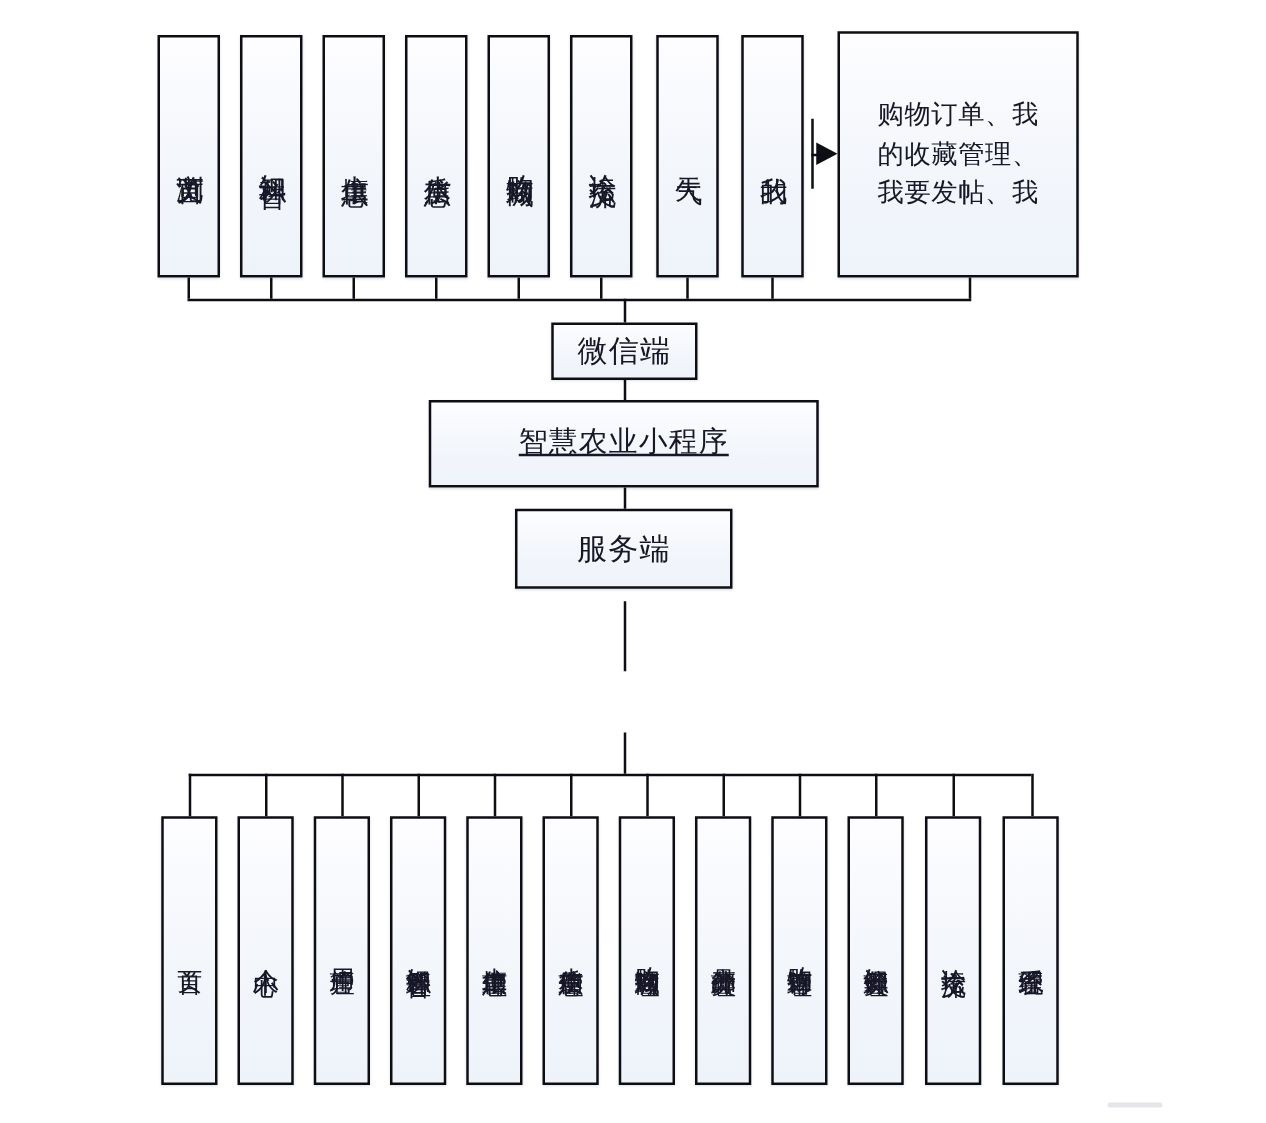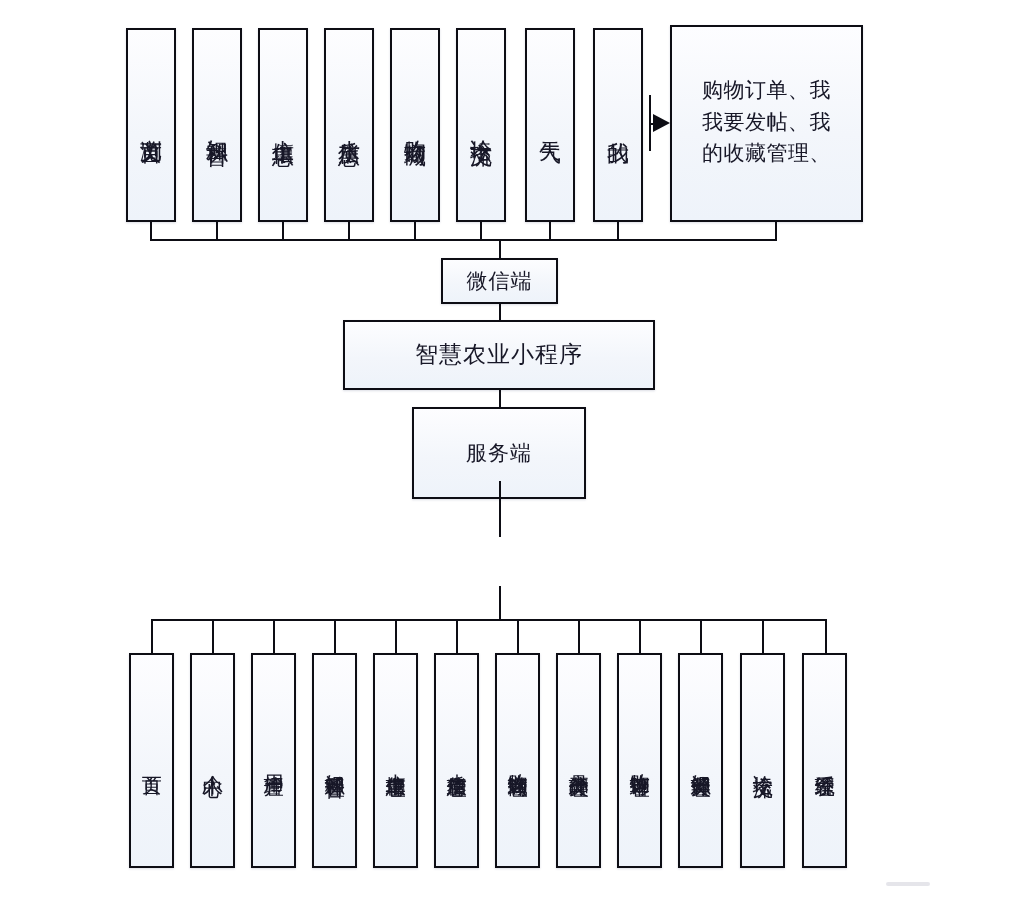--- a/index.html
+++ b/index.html
@@ -39,28 +39,28 @@
     font-size: 22px;
     letter-spacing: 1.5px;
     padding: 6px 0;
   }
   .node.vert.small {
     font-size: 20px;
     letter-spacing: 1px;
   }
   .node.horiz {
     font-family: "DejaVu Sans", "Liberation Sans", sans-serif;
-    font-size: 21px;
+    font-size: 24px;
     letter-spacing: 1px;
   }
   .node.horiz.big {
     font-size: 23px;
   }
   .node.multiline {
-    font-family: Liberation Mono, monospace;
+    font-family: Liberation Sans, sans-serif;
     font-size: 21px;
     line-height: 1.5;
     letter-spacing: 0.5px;
     padding: 6px 14px;
   }
   
   .hline {
     position: absolute;
     height: 0;
     border-top: 2.2px solid #0d0d14;
@@ -103,22 +103,22 @@
   <div class="node vert" style="left:525px; top:28px; width:50px; height:194px;">天气</div>
   <div class="node vert" style="left:593px; top:28px; width:50px; height:194px;">我的</div>
 
   <div class="vline" style="left:649px; top:95px; height:56px;"></div>
   <div class="hline" style="left:649px; top:123px; width:16px;"></div>
   <div class="arrow" style="left:653px; top:114px;"></div>
 
   <div class="node multiline" style="left:670px; top:25px; width:193px; height:197px;">
     <div>
       <div>购物订单、我</div>
+      <div>的收藏管理、</div>
       <div>我要发帖、我</div>
-      <div>的收藏管理、</div>
     </div>
   </div>
 
   <div class="vline" style="left:150px; top:222px; height:17px;"></div>
   <div class="vline" style="left:216px; top:222px; height:17px;"></div>
   <div class="vline" style="left:282px; top:222px; height:17px;"></div>
   <div class="vline" style="left:348px; top:222px; height:17px;"></div>
   <div class="vline" style="left:414px; top:222px; height:17px;"></div>
   <div class="vline" style="left:480px; top:222px; height:17px;"></div>
   <div class="vline" style="left:549px; top:222px; height:17px;"></div>
@@ -126,25 +126,25 @@
   <div class="vline" style="left:775px; top:222px; height:17px;"></div>
 
   <div class="hline" style="left:150px; top:239px; width:627px;"></div>
 
   <div class="vline" style="left:499px; top:239px; height:19px;"></div>
 
   <div class="node horiz" style="left:441px; top:258px; width:117px; height:46px;">微信端</div>
 
   <div class="vline" style="left:499px; top:304px; height:16px;"></div>
 
-  <div class="node horiz big" style="left:343px; top:320px; width:312px; height:70px;">智慧农业小程序</div>
+  <div class="node horiz big" style="left:343px; top:320px; width:312px; height:70px;text-decoration:underline;">智慧农业小程序</div>
 
   <div class="vline" style="left:499px; top:390px; height:17px;"></div>
 
-  <div class="node horiz" style="left:412px; top:407px; width:174px; height:92px;">服务端</div>
+  <div class="node horiz" style="left:412px; top:407px; width:174px; height:64px;">服务端</div>
 
   <div class="vline" style="left:499px; top:481px; height:56px;"></div>
 
 
   <div class="vline" style="left:499px; top:586px; height:33px;"></div>
   <div class="hline" style="left:151px; top:619px; width:674px;"></div>
 
   <div class="vline" style="left:151px; top:619px; height:34px;"></div>
   <div class="vline" style="left:212px; top:619px; height:34px;"></div>
   <div class="vline" style="left:273px; top:619px; height:34px;"></div>

